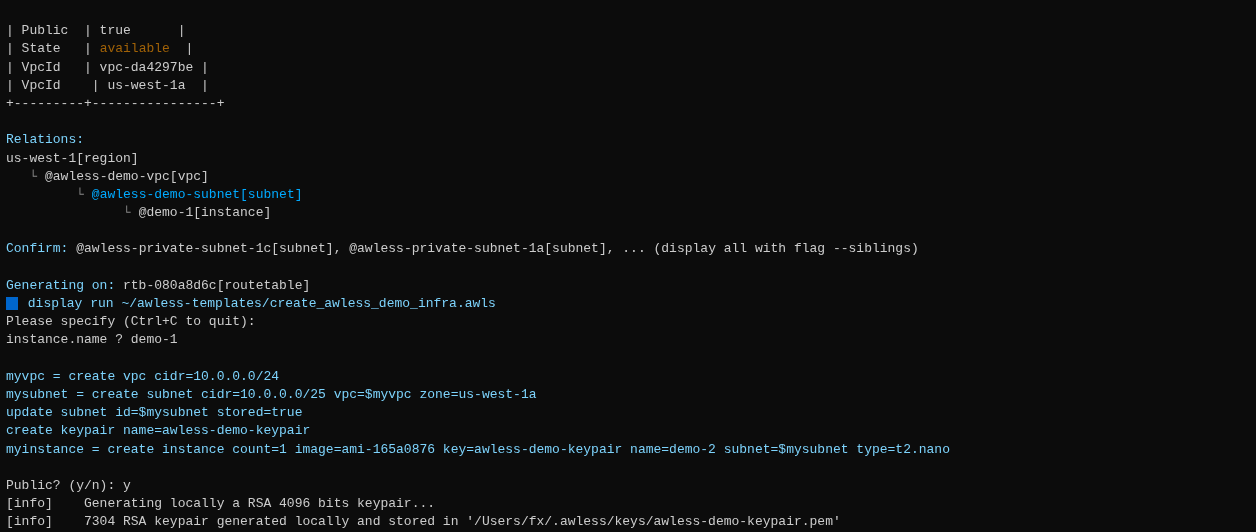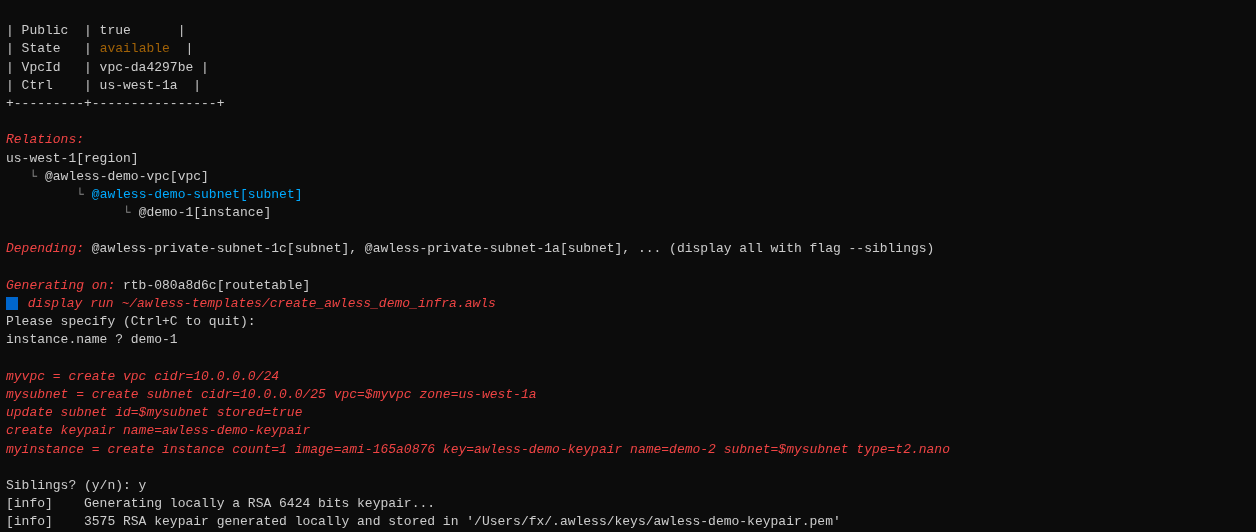--- a/index.html
+++ b/index.html
@@ -15,56 +15,56 @@
       line-height: 1.4;
       width: 1256px;
       min-height: 532px;
       overflow: hidden;
       padding: 4px 6px;
     }
     .terminal {
       white-space: pre;
     }
     .green { color: #a16207; }
-    .bright-green { color: #ef4444; font-style: italic; }
+    .bright-green { color: #7dd3fc; }
     .prompt-arrow { color: #0066cc; background-color: #0066cc; display: inline-block; width: 12px; height: 13px; margin-right: 2px; vertical-align: middle; }
     .subnet-link { color: #00aaff; }
   </style>
 </head>
 <body>
 
 <div class="terminal">
 <span>| Public  | true      |</span>
 <span>| State   | <span class="green">available</span>  |</span>
 <span>| VpcId   | vpc-da4297be |</span>
-<span>| Ctrl    | us-west-1a  |</span>
+<span>| VpcId    | us-west-1a  |</span>
 <span>+---------+----------------+</span>
 
 <span><span class="bright-green">Relations:</span></span>
 <span>us-west-1[region]</span>
 <span>   <span style="color:#888">└</span> @awless-demo-vpc[vpc]</span>
 <span>         <span style="color:#888">└</span> <span class="subnet-link">@awless-demo-subnet[subnet]</span></span>
 <span>               <span style="color:#888">└</span> @demo-1[instance]</span>
 
-<span><span class="bright-green">Depending:</span> @awless-private-subnet-1c[subnet], @awless-private-subnet-1a[subnet], ... (display all with flag --siblings)</span>
+<span><span class="bright-green">Confirm:</span> @awless-private-subnet-1c[subnet], @awless-private-subnet-1a[subnet], ... (display all with flag --siblings)</span>
 
 <span><span class="bright-green">Generating on:</span> rtb-080a8d6c[routetable]</span>
 <span><span class="prompt-arrow"> </span> <span class="bright-green">display run ~/awless-templates/create_awless_demo_infra.awls</span></span>
 <span>Please specify (Ctrl+C to quit):</span>
 <span>instance.name ? demo-1</span>
 
 <span><span class="bright-green">myvpc = create vpc cidr=10.0.0.0/24</span></span>
 <span><span class="bright-green">mysubnet = create subnet cidr=10.0.0.0/25 vpc=$myvpc zone=us-west-1a</span></span>
 <span><span class="bright-green">update subnet id=$mysubnet stored=true</span></span>
 <span><span class="bright-green">create keypair name=awless-demo-keypair</span></span>
 <span><span class="bright-green">myinstance = create instance count=1 image=ami-165a0876 key=awless-demo-keypair name=demo-2 subnet=$mysubnet type=t2.nano</span></span>
 
-<span>Siblings? (y/n): y</span>
-<span>[info]    Generating locally a RSA 6424 bits keypair...</span>
-<span>[info]    3575 RSA keypair generated locally and stored in '/Users/fx/.awless/keys/awless-demo-keypair.pem'</span>
+<span>Public? (y/n): y</span>
+<span>[info]    Generating locally a RSA 4096 bits keypair...</span>
+<span>[info]    7304 RSA keypair generated locally and stored in '/Users/fx/.awless/keys/awless-demo-keypair.pem'</span>
 
 
 
 
 
 
 
 
 
 </div>

